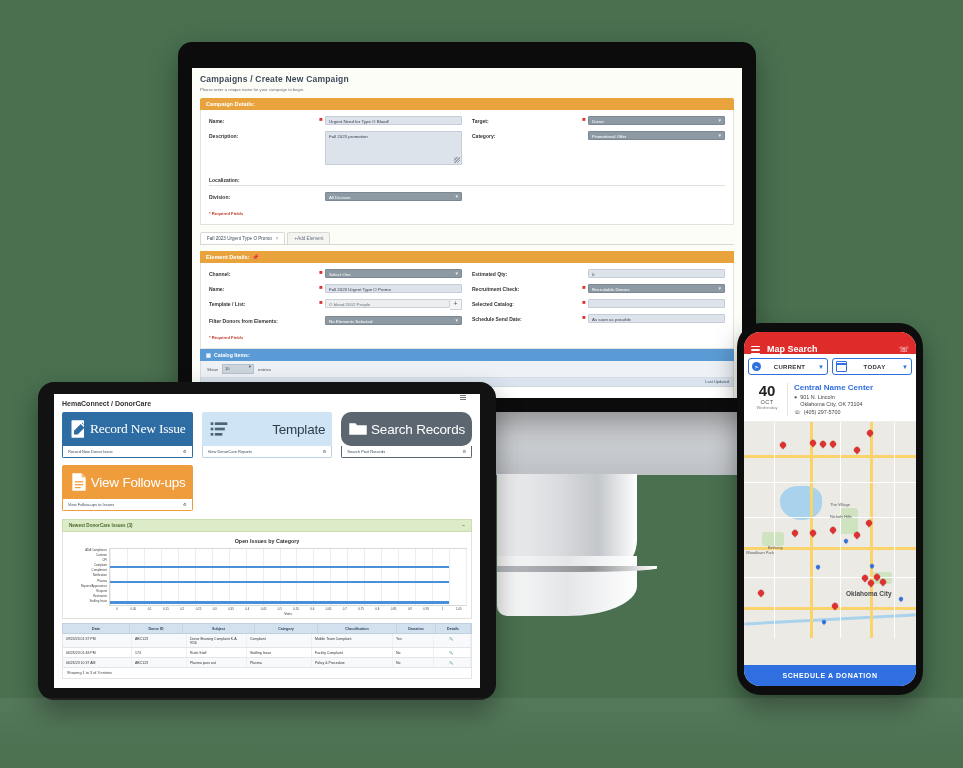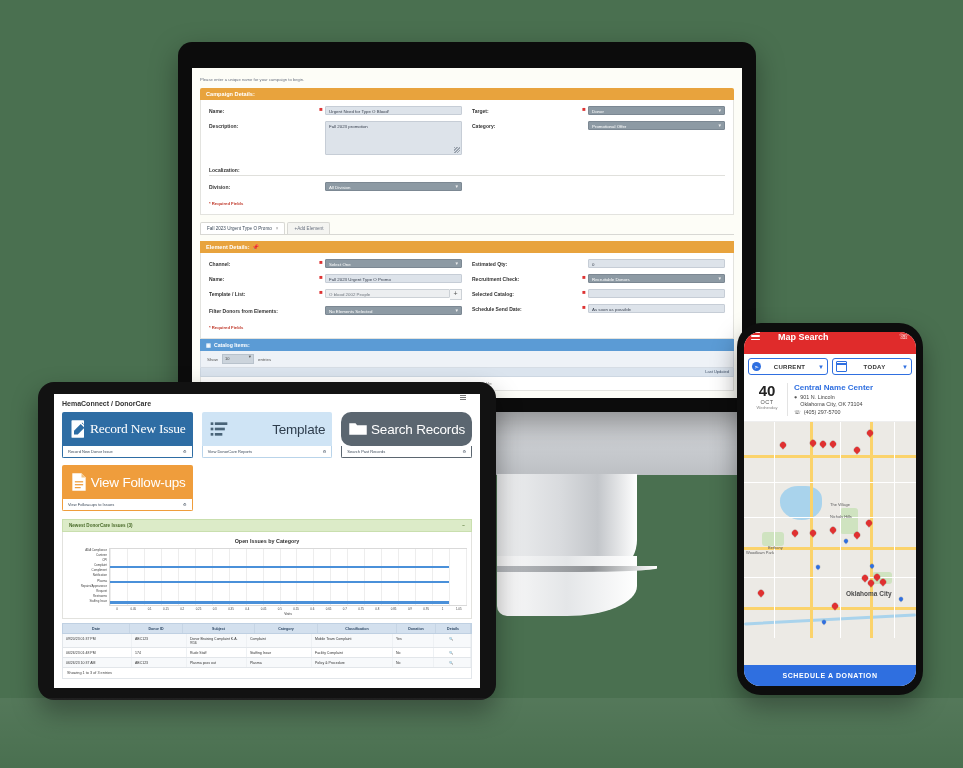--- a/index.html
+++ b/index.html
@@ -121,22 +121,22 @@
   .c-cat{width:58px;flex:none;}.c-cls{width:74px;flex:none;}
   .c-dur{width:34px;flex:none;}.c-det{width:30px;flex:none;text-align:center;}
   .dt-foot{font-size:3.8px;color:#444;padding:3px 4px;border:1px solid #e2e6ea;border-top:none;background:#fff;}
 
   
   .phone{position:absolute;left:737px;top:323px;width:186px;height:372px;
     background:#0d0d0d;border-radius:24px;box-shadow:0 12px 26px rgba(0,0,0,.38);
     padding:9px 7px;box-sizing:border-box;}
   .phone-screen{width:100%;height:100%;background:#fff;border-radius:16px;overflow:hidden;
     position:relative;display:flex;flex-direction:column;}
-  .p-header{background:#e02b2b;height:22px;display:flex;align-items:flex-start;
-    padding:0 7px;gap:18px;color:#fff;flex:none;}
+  .p-header{background:#e02b2b;height:22px;display:flex;align-items:flex-end;
+    padding:0 7px;gap:7px;color:#fff;flex:none;}
   .p-title{font-size:9px;font-weight:bold;flex:1;}
   .hamburger{width:9px;height:8px;display:flex;flex-direction:column;justify-content:space-between;}
   .hamburger i{display:block;height:1.4px;background:#fff;border-radius:1px;}
   .p-filters{display:flex;gap:4px;padding:4px;flex:none;background:#fff;}
   .p-filter{flex:1;border:1px solid #2f6fe0;border-radius:3px;height:15px;display:flex;
     align-items:center;padding:0 3px;gap:3px;}
   .p-filter .lab{flex:1;text-align:center;font-size:6px;color:#333;font-weight:bold;letter-spacing:.3px;}
   .p-filter .car{font-size:6px;color:#2f6fe0;}
   .badge-loc{width:9px;height:9px;border-radius:50%;background:#2f6fe0;color:#fff;font-size:6px;
     display:flex;align-items:center;justify-content:center;flex:none;}
@@ -173,20 +173,21 @@
 <div class="stage">
 
   <div class="stand-top"></div>
   <div class="stand-col"></div>
   <div class="stand-shade"></div>
   <div class="stand-lip"></div>
 
   <div class="monitor">
     <div class="monitor-inner">
       <div class="d-pad">
+        <div class="d-crumb">Campaigns / Create New Campaign</div>
         <div class="d-sub">Please enter a unique name for your campaign to begin.</div>
 
         <div class="bar-orange">
           <span>Campaign Details:</span>
         </div>
         <div class="panel">
           <div class="twocol">
             <div>
               <div class="frow">
                 <div class="flab">Name:</div>

